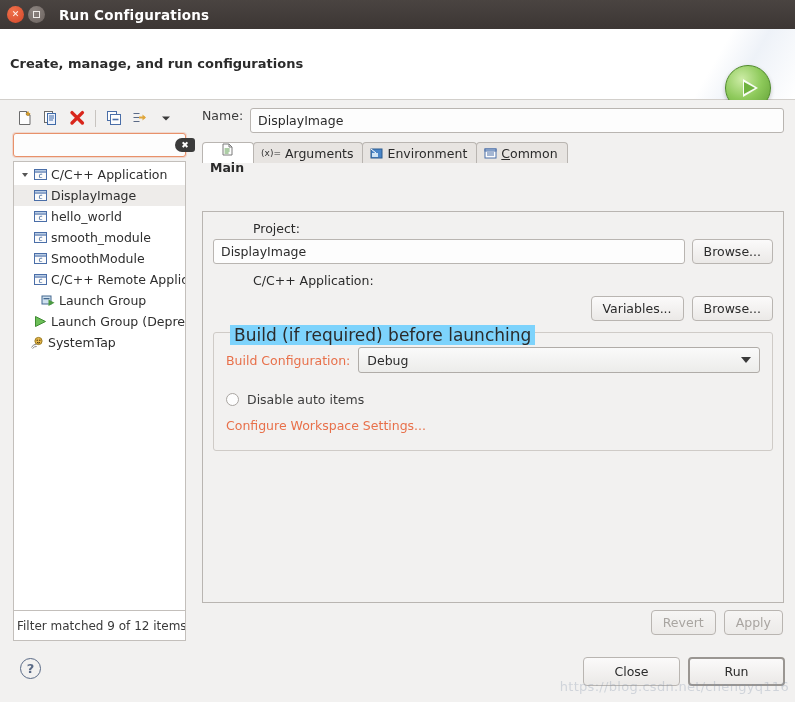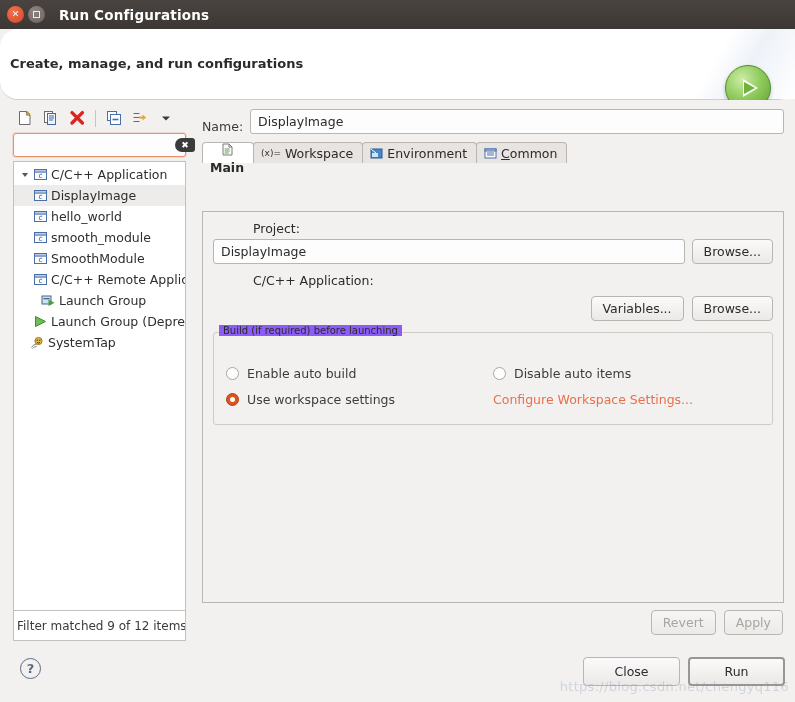--- a/index.html
+++ b/index.html
@@ -33,21 +33,20 @@
   #title-text {
     color: #ffffff; font-weight: bold; font-size: 13.5px;
     margin-left: 10px; letter-spacing: .2px;
   }
 
   
   #header {
     height: 71px; background: #ffffff;
     border-bottom: 1px solid #d2cfcb;
     position: relative;
-    border-radius: 18px;
   }
   #header-title {
     position: absolute; left: 10px; top: 34px;
     transform: translateY(-50%);
     font-weight: bold; font-size: 13px; color: #2b2b2b;
   }
   #header-deco {
     position: absolute; right: 0; top: 0; width: 130px; height: 70px;
     background: linear-gradient(120deg, rgba(255,255,255,0) 40%, #eef2f8 62%, #ffffff 100%);
   }
@@ -150,21 +149,21 @@
     border: 1px solid #c3bfbb; border-top: 0;
     height: 30px; display: flex; align-items: center;
     padding-left: 3px; font-size: 12px; color: #3a3a3a;
     overflow: hidden; white-space: nowrap;
   }
 
   
   #right {
     position: absolute; left: 196px; right: 6px; top: 4px; bottom: 61px;
   }
-  #name-row { display: flex; align-items: flex-end; height: 26px; margin: 4px 0 0 6px; }
+  #name-row { display: flex; align-items: flex-start; height: 26px; margin: 4px 0 0 6px; }
   #name-label { font-size: 12.5px; margin-right: 7px; }
   .txtfield {
     background: #fdfdfd; border: 1px solid #b9b5b1; border-radius: 3px;
     height: 25px; display: flex; align-items: center;
     padding: 0 7px; font-size: 12.5px; color: #2b2b2b;
   }
   #name-field { flex: 1; margin-right: 5px; }
 
   
   #tabs {
@@ -202,23 +201,23 @@
   }
   .btnrow { display: flex; justify-content: flex-end; gap: 8px; margin-top: 8px; }
 
   
   #buildgroup {
     margin-top: 11px; position: relative;
     border: 1px solid #cfcbc7; border-radius: 3px;
     padding: 14px 12px 12px 12px;
   }
   #buildgroup-title {
-    position: absolute; top: -8px; left: 5px;
-    background: #8b5cf6; padding: 0 4px;
-    font-size: 10px; color: #2b2b2b;
+    position: absolute; top: -8px; left: 16px;
+    background: #7dd3fc; padding: 0 4px;
+    font-size: 17px; color: #2b2b2b;
   }
   #bc-row { display: flex; align-items: center; gap: 8px; }
   #bc-label { font-size: 12.5px; color: #e8704a; }
   #bc-combo {
     flex: 1; height: 26px;
     background: linear-gradient(to bottom,#fafafa,#ececea);
     border: 1px solid #b0aca8; border-radius: 3px;
     display: flex; align-items: center; padding: 0 8px;
     font-size: 12.5px; color: #2b2b2b; position: relative;
   }
@@ -469,21 +468,21 @@
               <path d="M8 1v3h3" fill="none" stroke="#7a7a7a"></path>
               <path d="M3.6 6h5M3.6 8h5M3.6 10h4" stroke="#5c9e4e"></path>
             </svg>
           </span>
           <span>Main</span>
         </div>
         <div class="tab">
           <span style="display: flex;">
             <span style="font-size:9px;color:#333;font-family:'DejaVu Sans',sans-serif">(x)=</span>
           </span>
-          <span>Workspace</span>
+          <span>Arguments</span>
         </div>
         <div class="tab">
           <span style="display: flex;">
             <svg width="13" height="13" viewBox="0 0 13 13">
               <rect x="1" y="2" width="11" height="9" fill="#4a86c8" stroke="#2d5b8e"></rect>
               <rect x="2" y="6" width="6" height="4" fill="#cfe4f5"></rect>
               <path d="M1 2l5 4" stroke="#fff"></path>
             </svg>
           </span>
           <span>Environment</span>
@@ -510,32 +509,29 @@
 
       <div class="flabel" style="margin-top:9px">C/C++ Application:</div>
       <div class="btnrow" id="app-buttons">
           <div class="btn">Variables...</div>
           <div class="btn">Browse...</div>
         </div>
 
       <div id="buildgroup">
         <div id="buildgroup-title">Build (if required) before launching</div>
 
+        <div id="bc-row">
+          <div id="bc-label">Build Configuration:</div>
+          <div id="bc-combo">
+            <span class="cv">Debug</span>
+            <span class="caret"></span>
+          </div>
+        </div>
 
         <div class="radios">
-          <div class="col">
-            <div class="ritem">
-              <span class="radio"></span>
-              <span>Enable auto build</span>
-            </div>
-            <div class="ritem">
-              <span class="radio on"></span>
-              <span>Use workspace settings</span>
-            </div>
-          </div>
           <div class="col">
             <div class="ritem">
               <span class="radio"></span>
               <span>Disable auto items</span>
             </div>
             <div class="ritem">
               <span class="link">Configure Workspace Settings...</span>
             </div>
           </div>
         </div>

